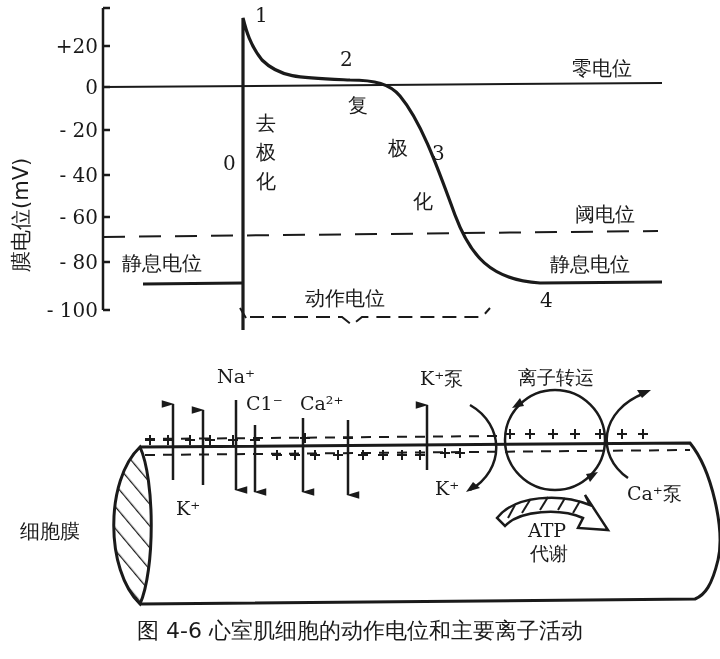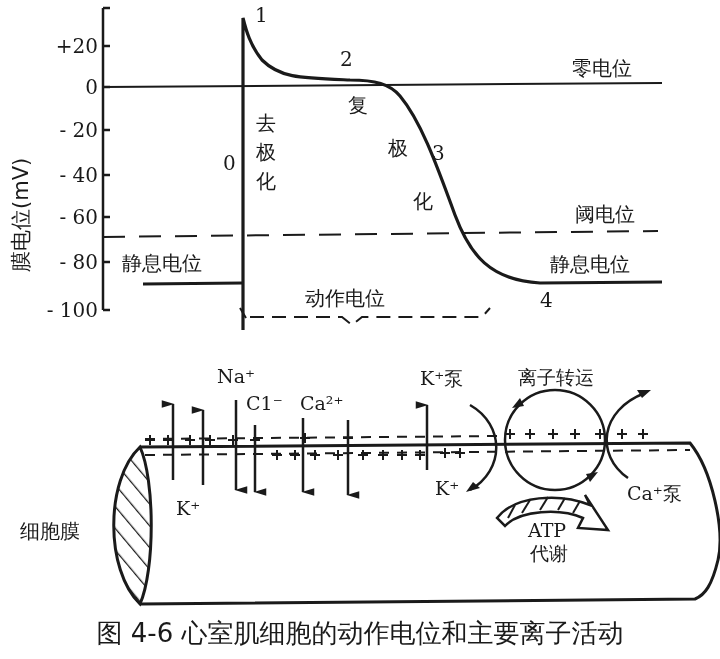--- a/index.html
+++ b/index.html
@@ -2,21 +2,21 @@
 <html><head>
 <meta charset="utf-8">
 <style>
   html, body { margin: 0; padding: 0; background: #ffffff; }
   body { width: 720px; height: 659px; position: relative; overflow: hidden;
          font-family: "DejaVu Serif", "Liberation Serif", serif; color: #1a1a1a; }
   svg { position: absolute; left: 0; top: 0; }
   .t { font-family: "DejaVu Serif", "Liberation Serif", serif; fill: #1a1a1a; }
   .cjk { font-family: "DejaVu Sans", "Liberation Sans", sans-serif; fill: #1a1a1a; }
   .caption { position: absolute; left: 0; top: 616px; width: 720px; text-align: center;
-             font-size: 26px; font-family: "DejaVu Sans", "Liberation Sans", sans-serif; color: #1a1a1a; }
+             font-size: 22px; font-family: "DejaVu Sans", "Liberation Sans", sans-serif; color: #1a1a1a; }
 </style>
 </head>
 <body>
 
 <svg width="720" height="659" viewBox="0 0 720 659" xmlns="http://www.w3.org/2000/svg">
   <defs>
     <marker id="ah" viewBox="0 0 10 10" refX="5" refY="9" markerWidth="5" markerHeight="10" orient="auto-start-reverse">
       <path d="M2,0 L5,10 L8,0 Z" fill="#1a1a1a"></path>
     </marker>
     <pattern id="hatch" width="14" height="14" patternUnits="userSpaceOnUse" patternTransform="rotate(-40)">

